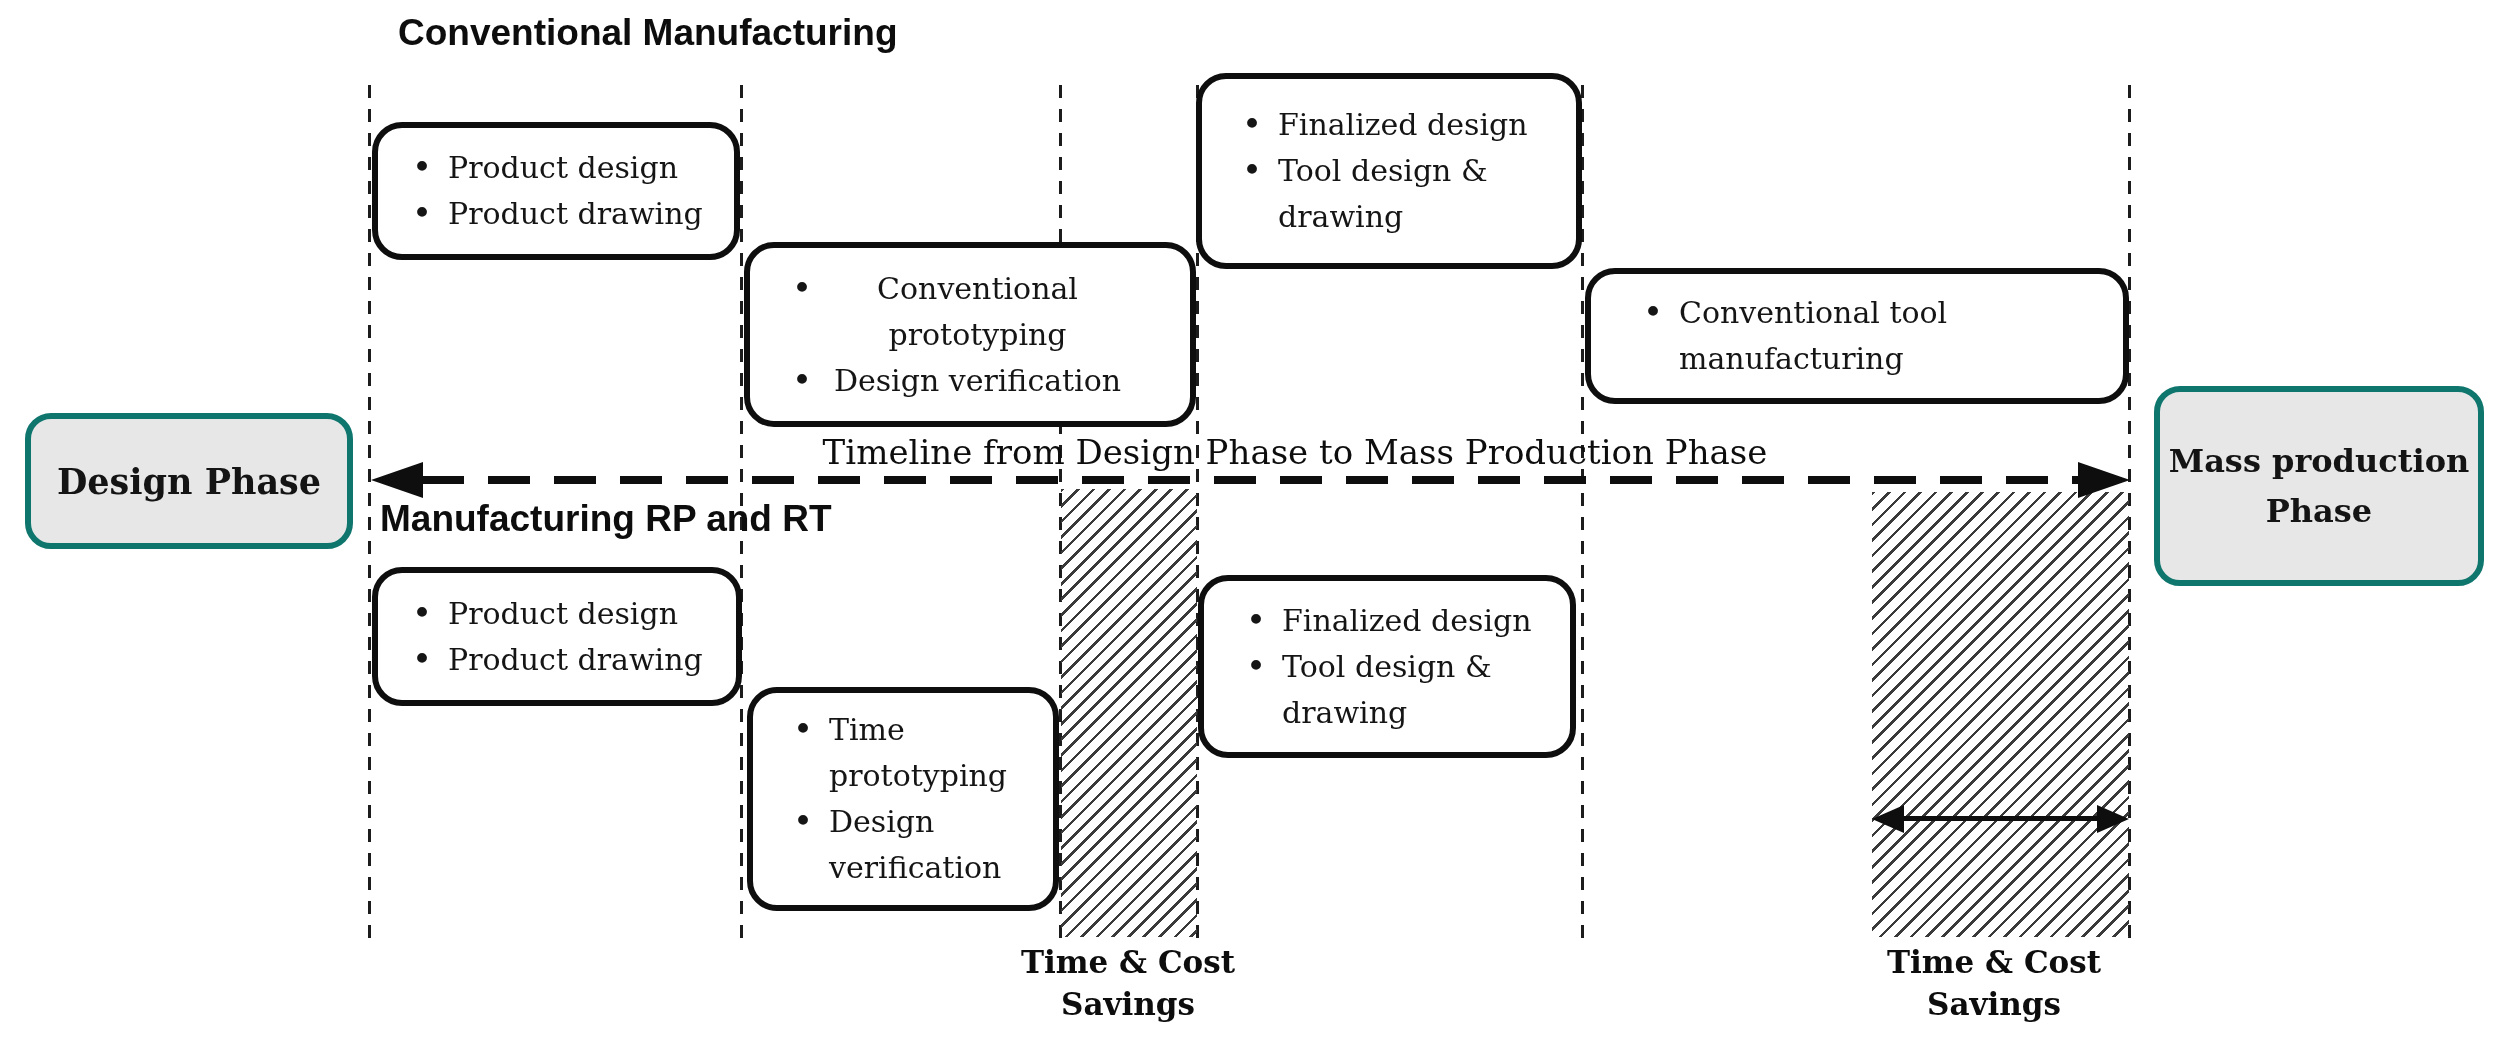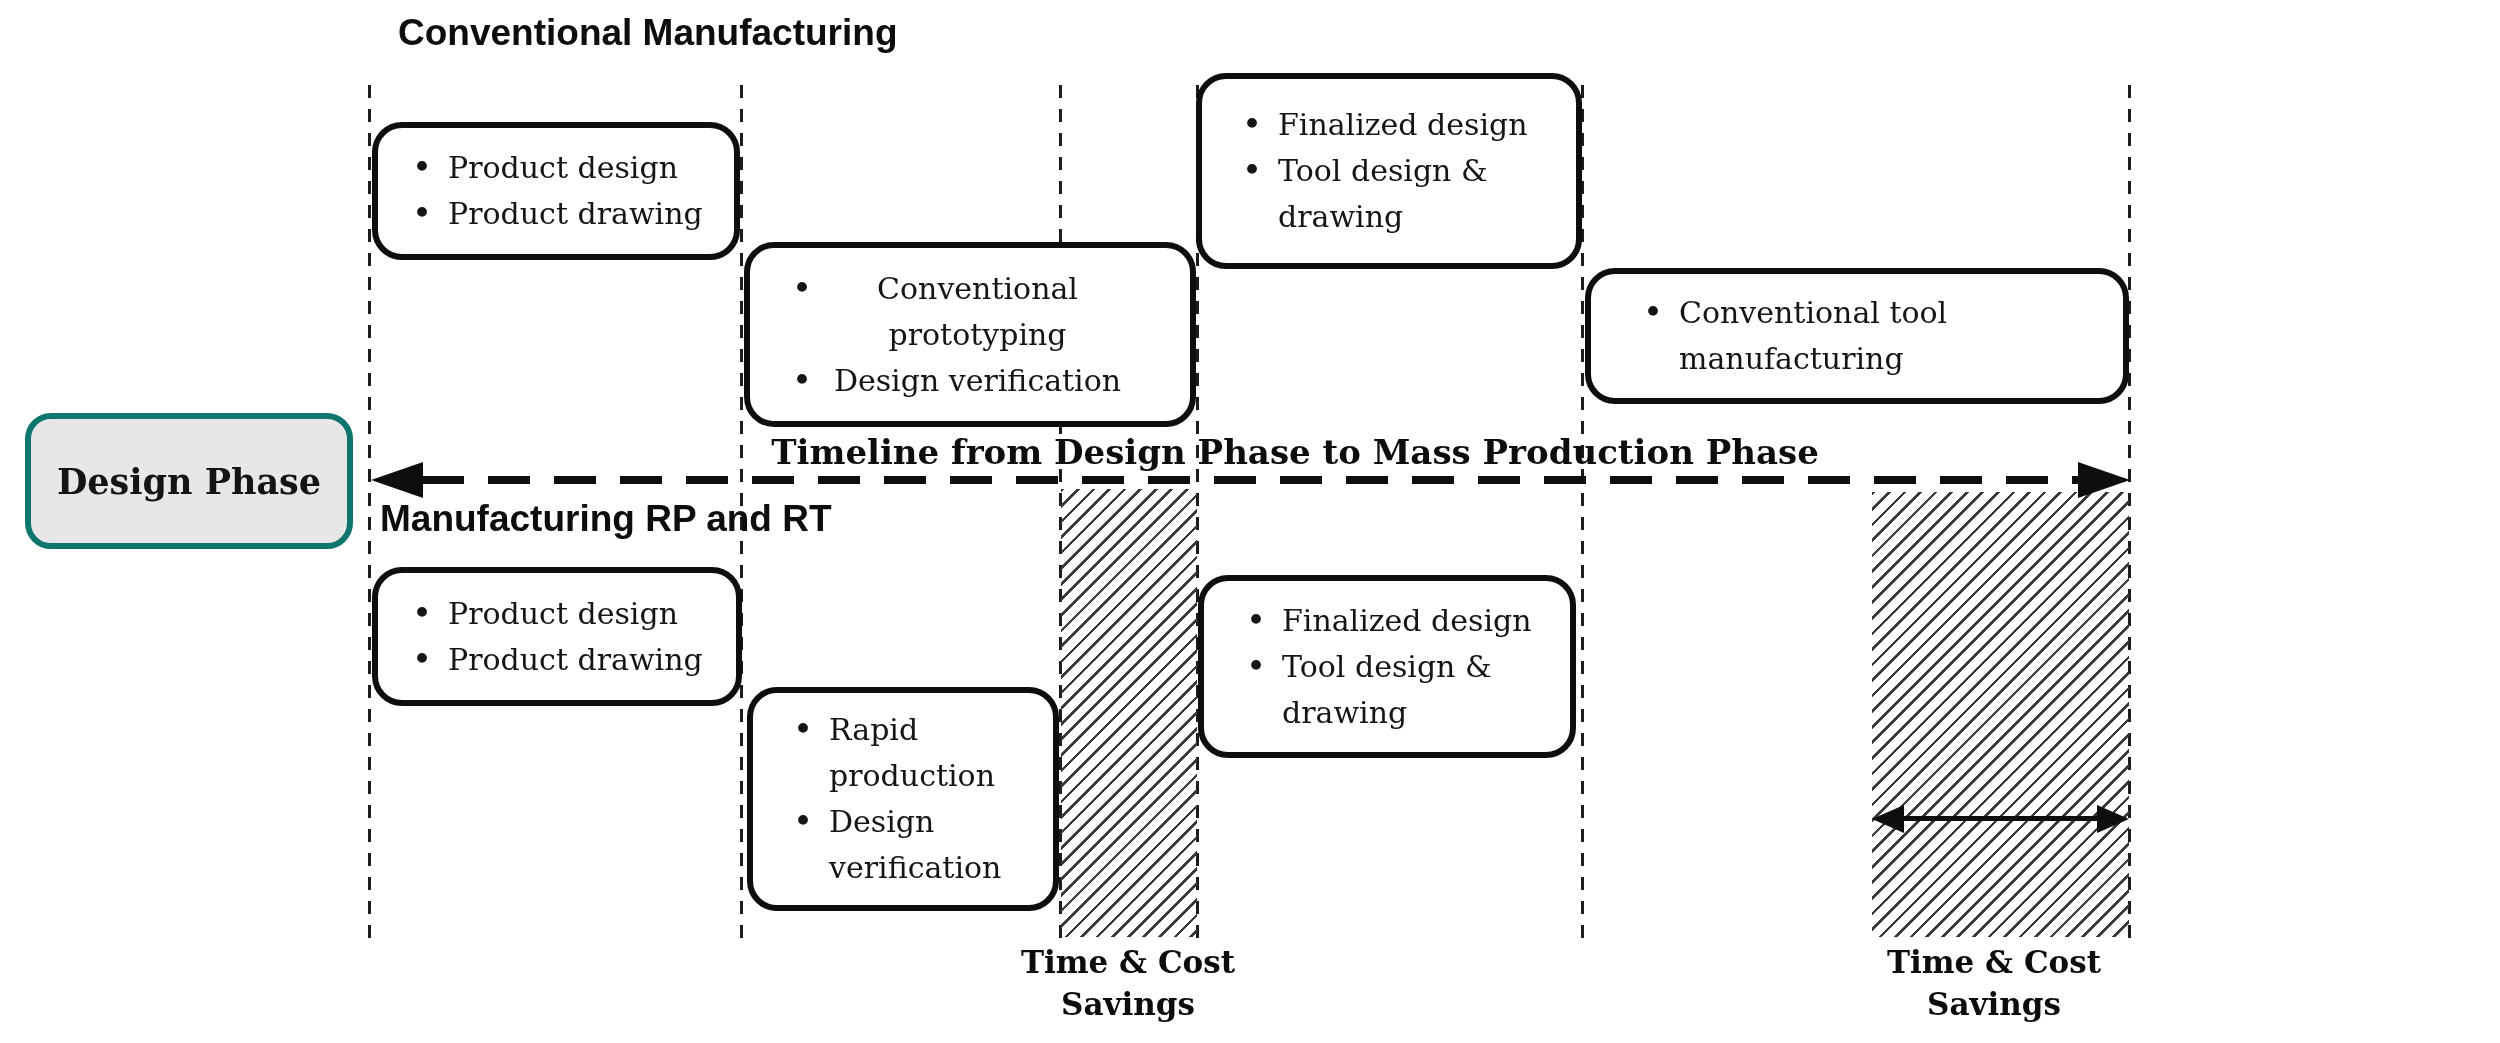--- a/index.html
+++ b/index.html
@@ -112,21 +112,21 @@
   .title-conventional { left: 386px; top: 12px; margin-left: 12px; }
   .title-rp { left: 380px; top: 498px; }
 
   
   .timeline-title {
     position: absolute;
     left: 695px;
     top: 432px;
     width: 1200px;
     text-align: center;
-    font-weight: bold;
+    font-weight: normal;
     font-size: 34px;
     white-space: nowrap;
     color: #0d0d0d;
   }
   .timeline-shaft {
     position: absolute;
     left: 422px;
     top: 476px;
     width: 1658px;
     height: 8px;
@@ -200,20 +200,23 @@
   <div class="sans-title title-rp">Manufacturing RP and RT</div>
 
   <div class="timeline-title">Timeline from Design Phase to Mass Production Phase</div>
   <div class="timeline-shaft"></div>
   <div class="ah ah-left"></div>
   <div class="ah ah-right"></div>
 
   <div class="phase-box phase-design">
     <span>Design Phase</span>
   </div>
+  <div class="phase-box phase-mass">
+    <span>Mass production Phase</span>
+  </div>
 
   <div class="box box-a1">
     <ul class="bullets">
         <li>Product design</li>
         <li>Product drawing</li>
       </ul>
   </div>
   <div class="box box-a2">
     <ul class="bullets">
         <li>Conventional prototyping</li>
@@ -233,21 +236,21 @@
   </div>
 
   <div class="box box-b1">
     <ul class="bullets">
         <li>Product design</li>
         <li>Product drawing</li>
       </ul>
   </div>
   <div class="box box-b2">
     <ul class="bullets">
-        <li>Rapid production</li>
+        <li>Time prototyping</li>
         <li>Design verification</li>
       </ul>
   </div>
   <div class="box box-b3">
     <ul class="bullets">
         <li>Finalized design</li>
         <li>Tool design &amp; drawing</li>
       </ul>
   </div>
 

